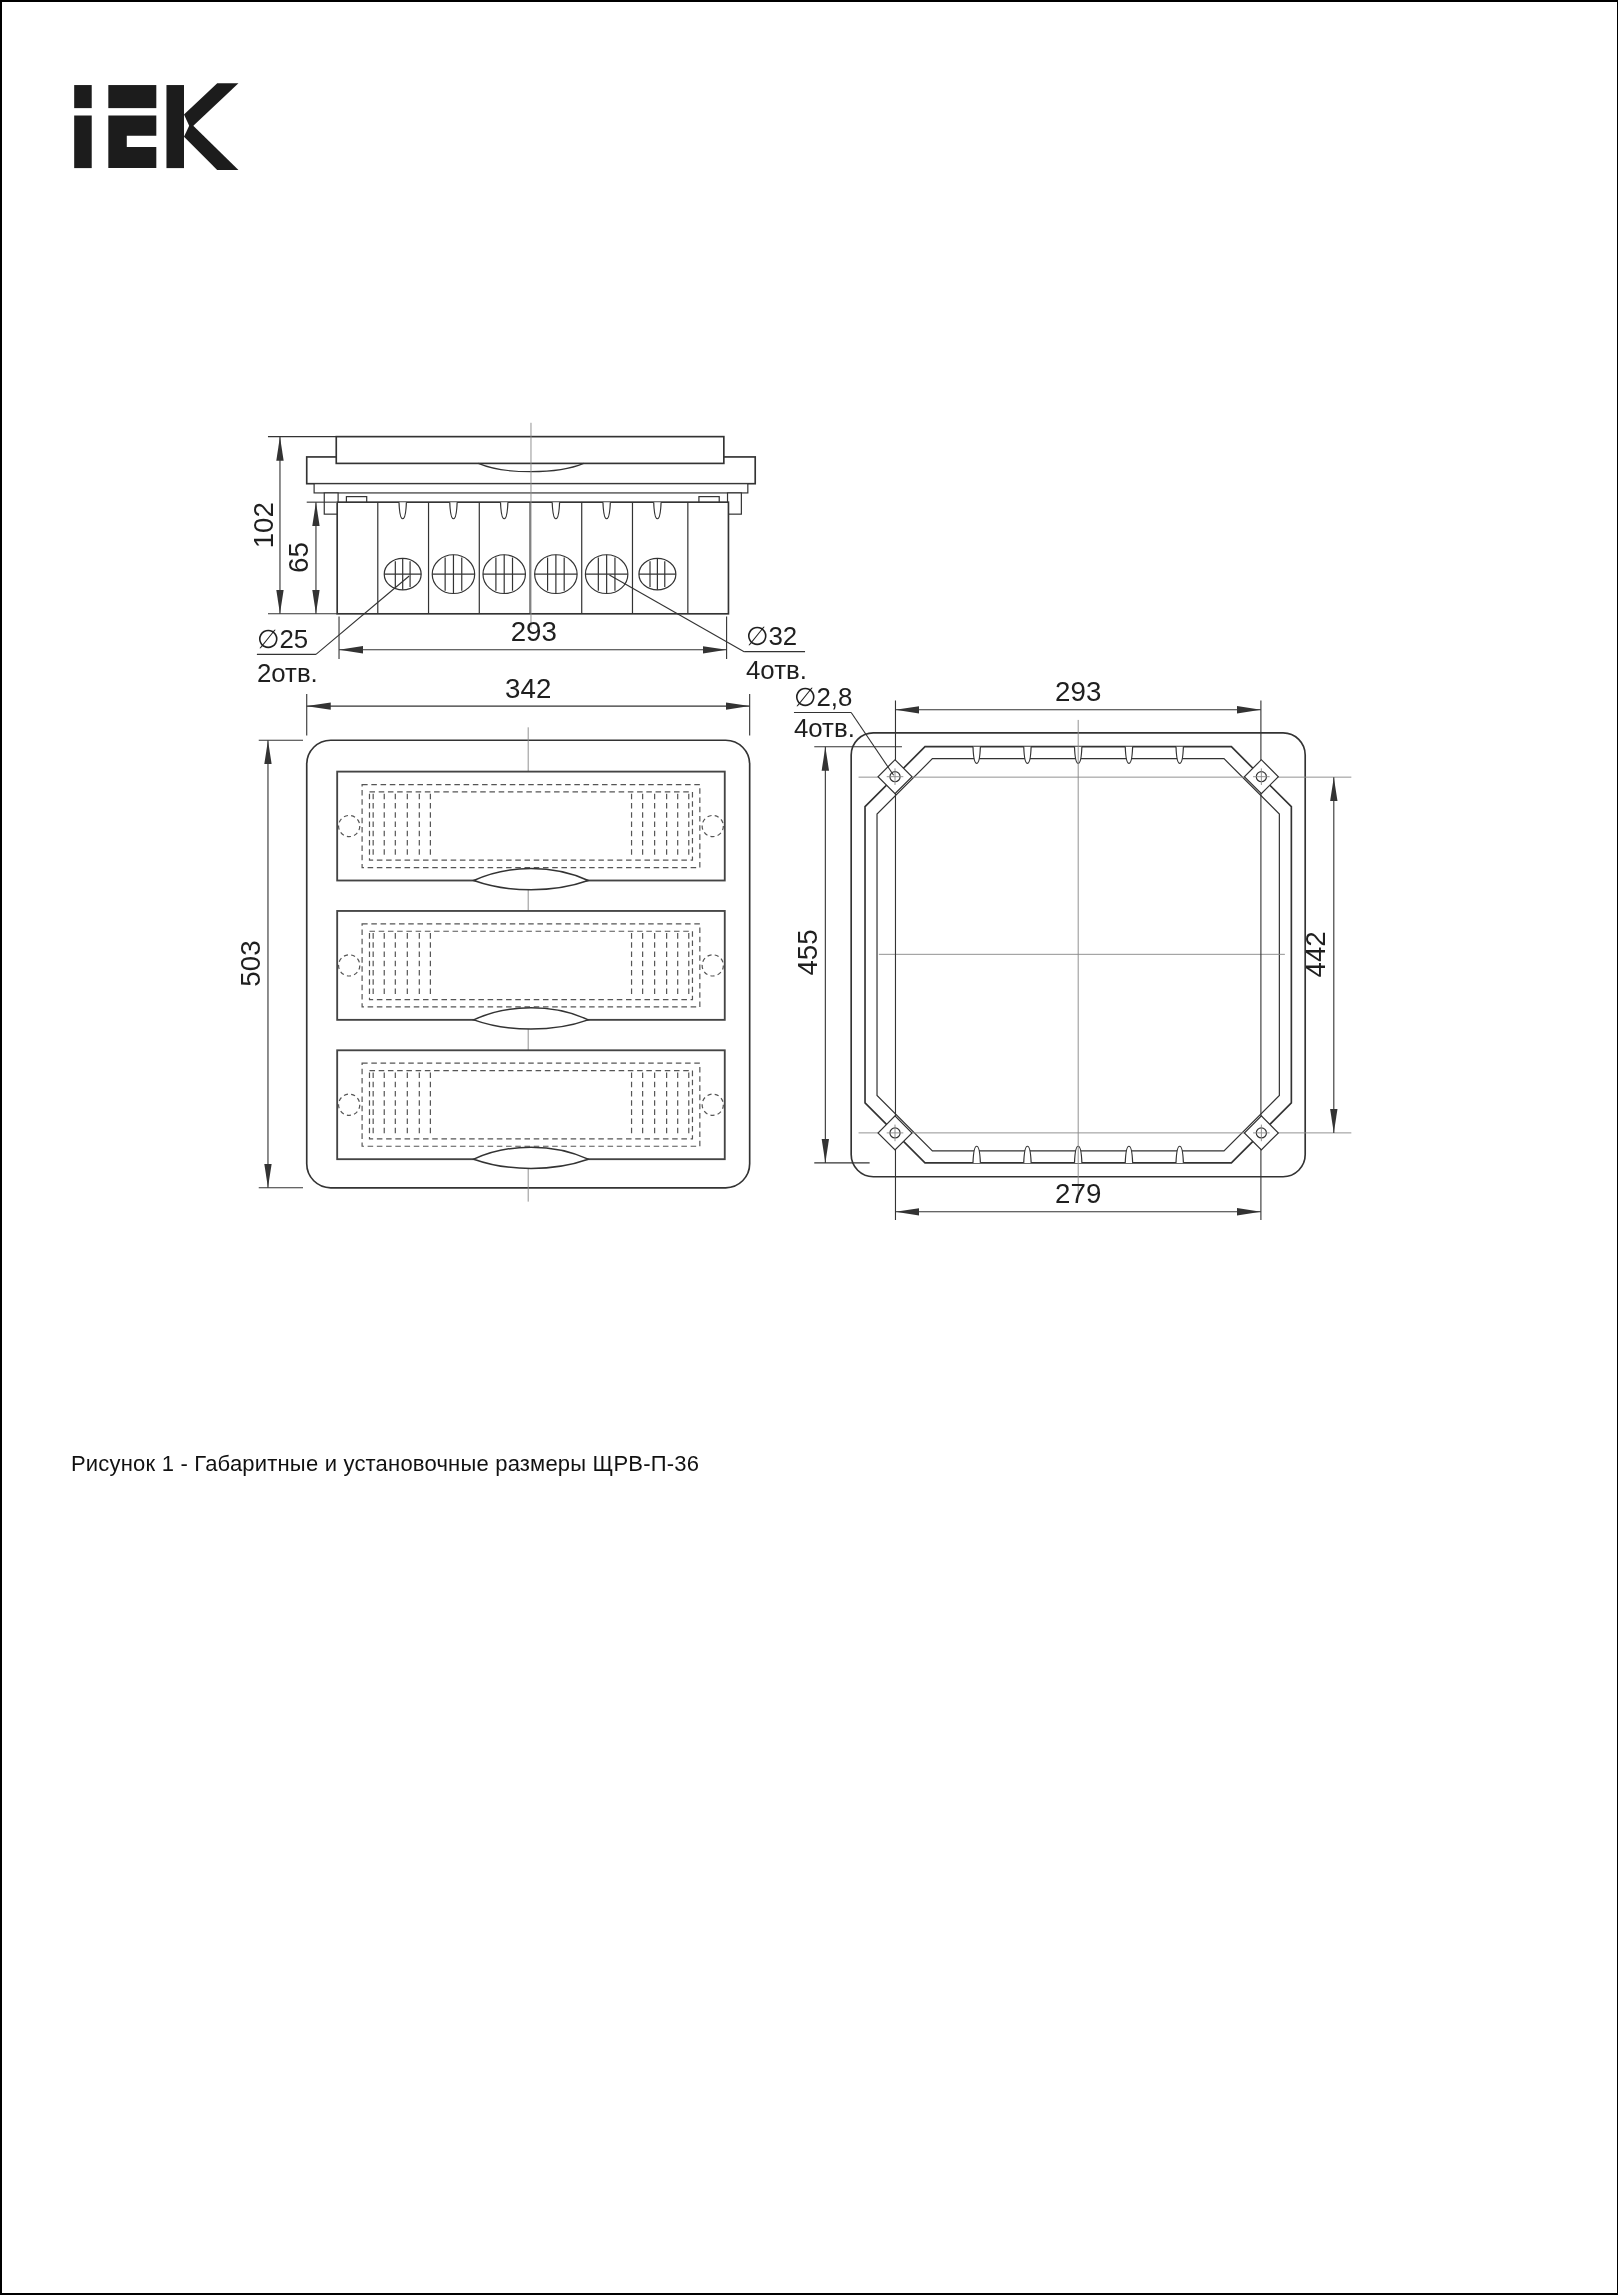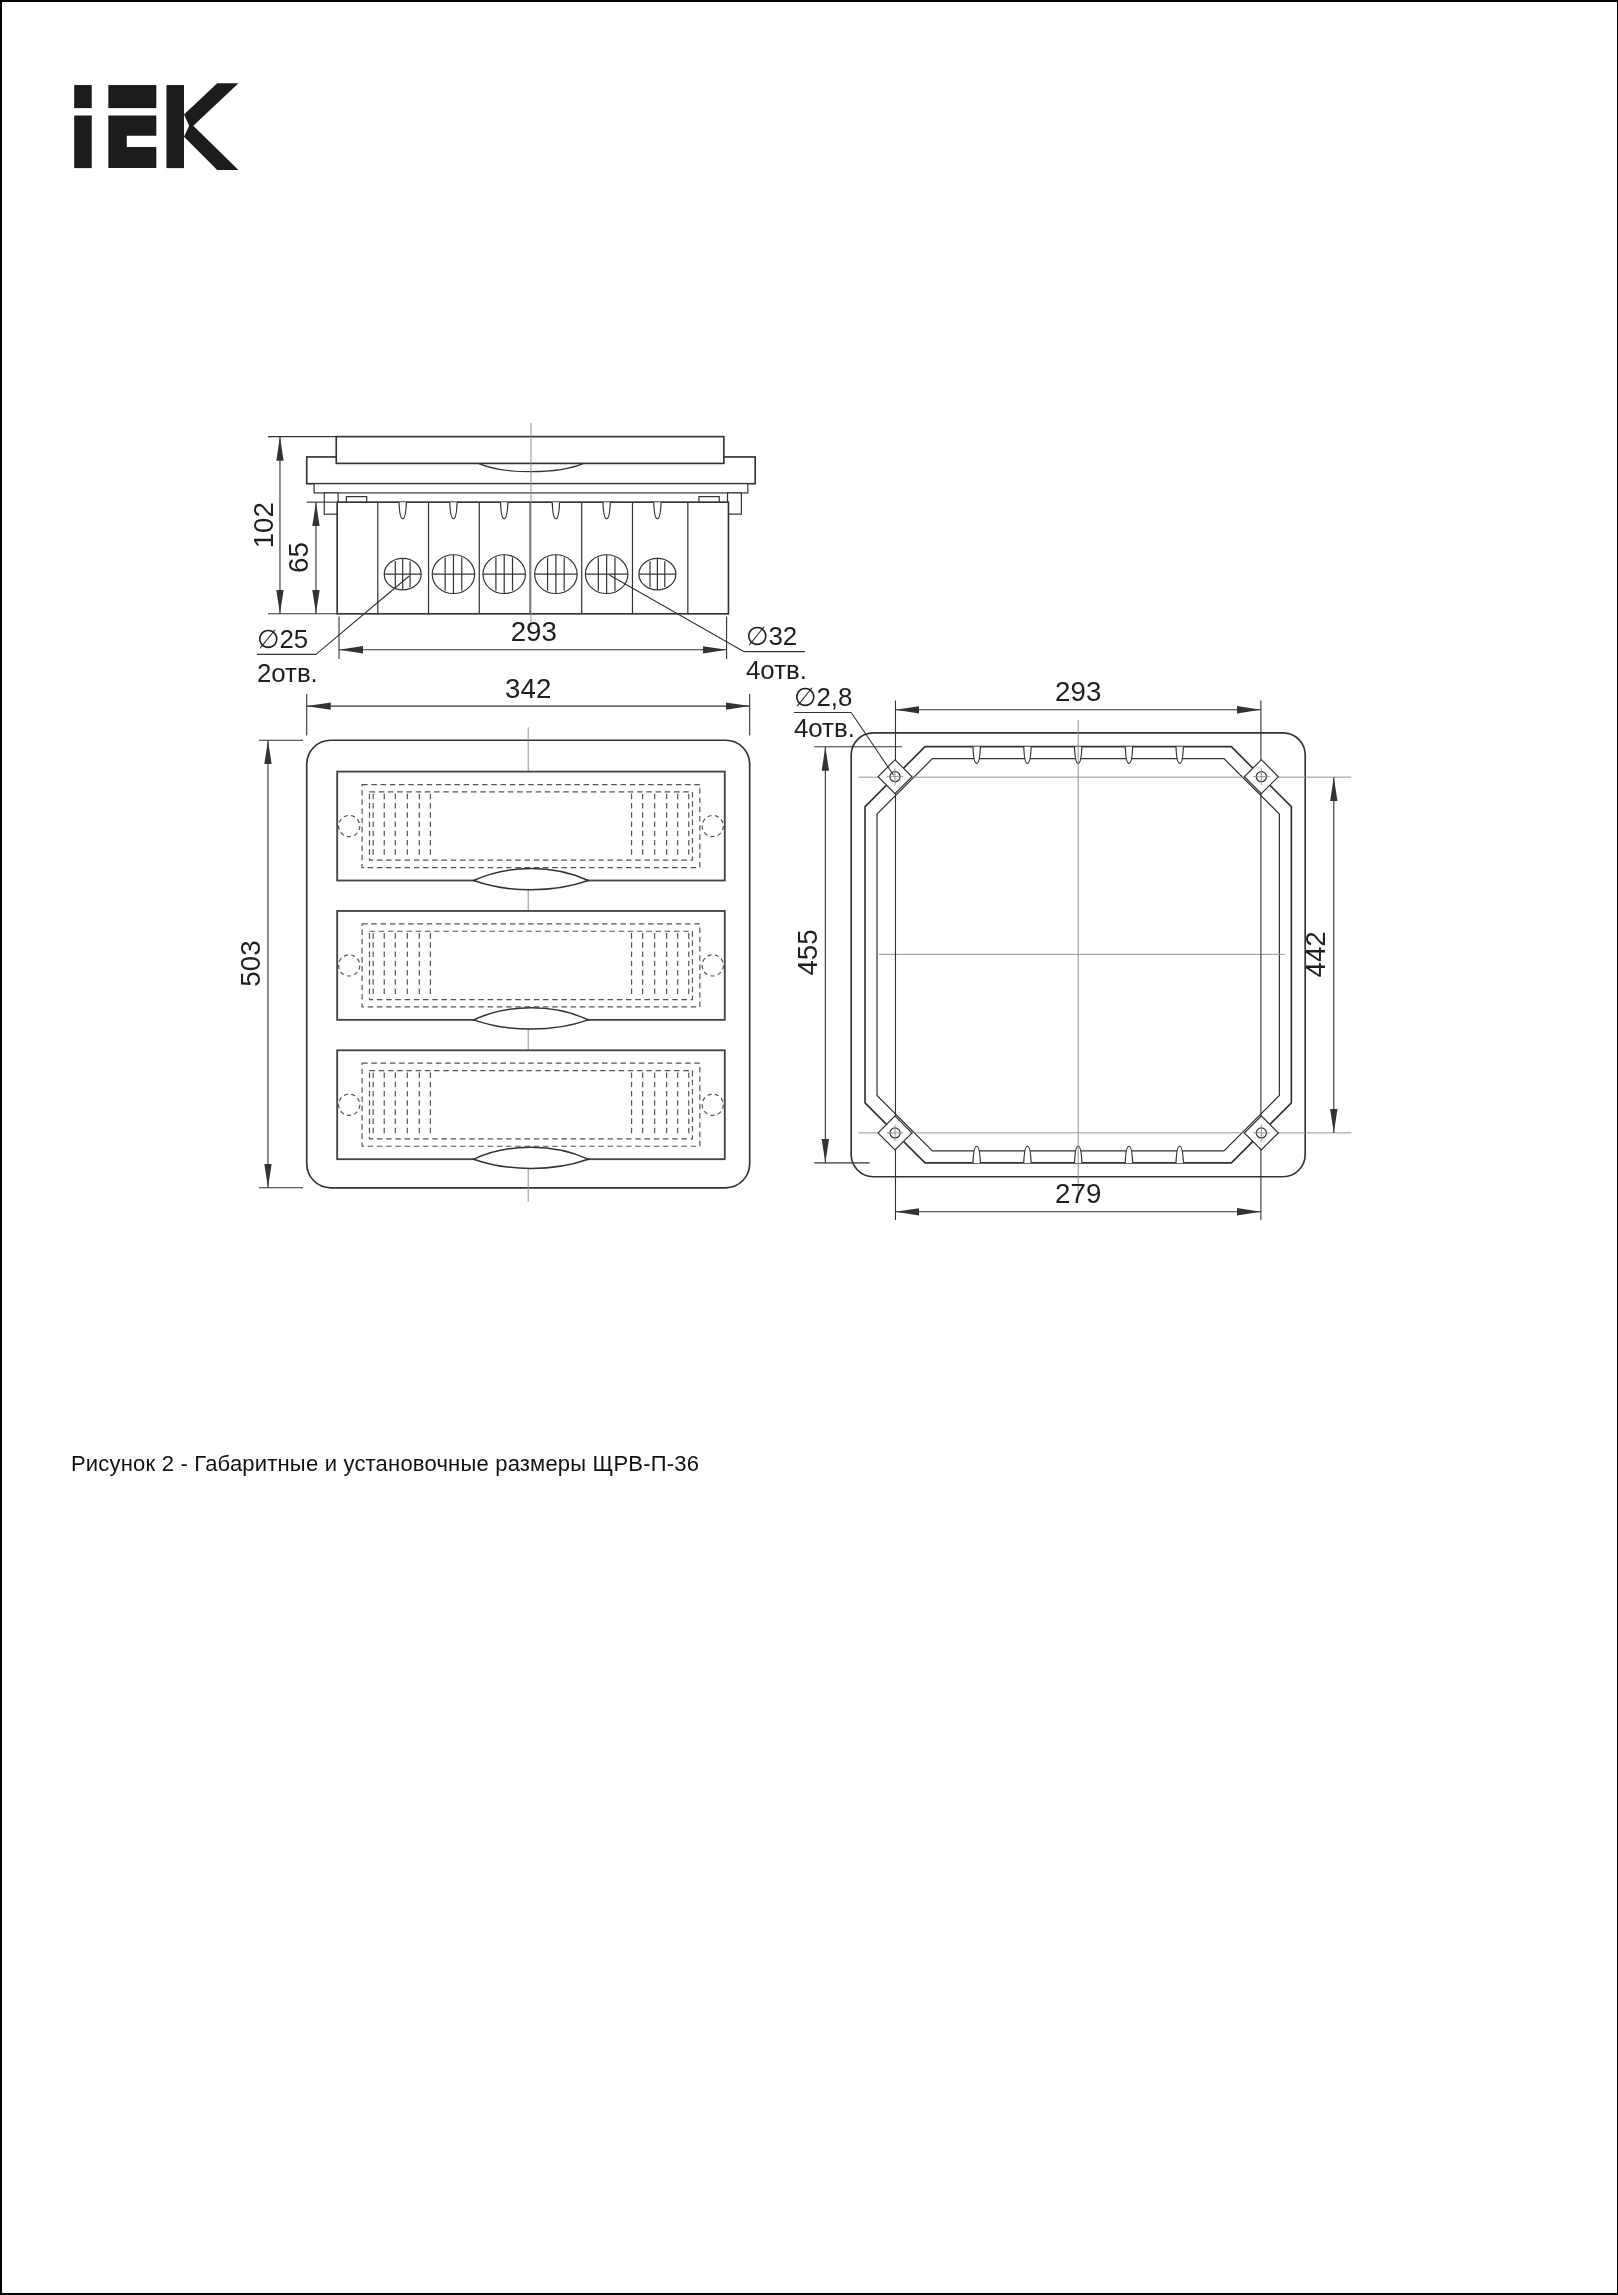--- a/index.html
+++ b/index.html
@@ -230,16 +230,16 @@
     <line x1="1443" y1="840" x2="1443" y2="1225.5" class="dim" marker-start="url(#arw)" marker-end="url(#arw)"></line>
     <text class="dimtxt" text-anchor="middle" transform="translate(1434,1032) rotate(-90)">442</text>
 
     <line x1="858" y1="770" x2="920" y2="770" class="dim"></line>
     <line x1="920" y1="770" x2="966" y2="838" class="dim"></line>
     <text class="lbltxt" x="858" y="763">∅2,8</text>
     <text class="lbltxt" x="858" y="797">4отв.</text>
   </g>
 </svg>
 
-<div class="caption">Рисунок 2 - Габаритные и установочные размеры ЩРВ-П-36</div>
+<div class="caption">Рисунок 1 - Габаритные и установочные размеры ЩРВ-П-36</div>
 
 </div>
 
 
 </body></html>

